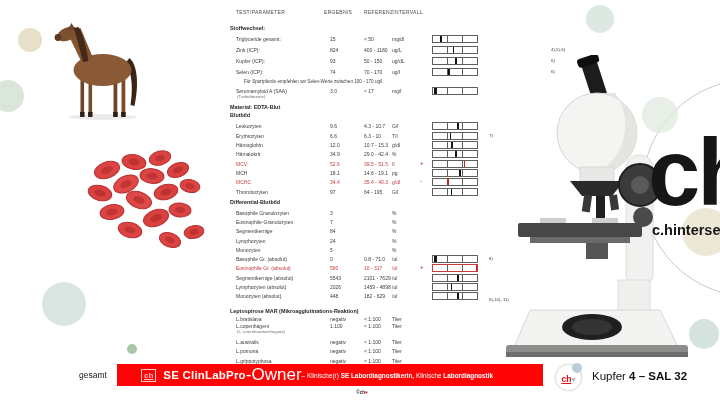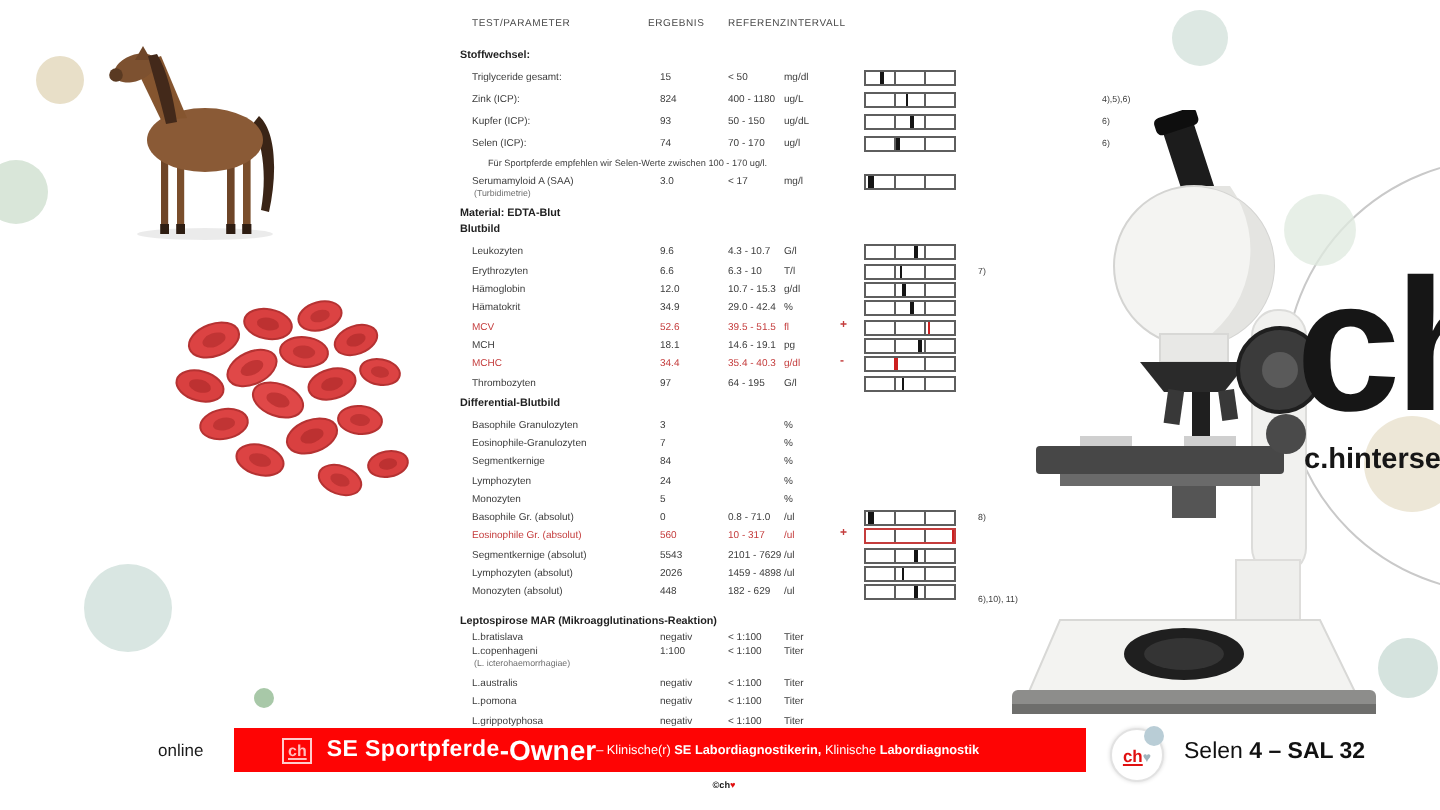--- a/index.html
+++ b/index.html
@@ -26,21 +26,21 @@
   .bar-red{border-color:#c43c3c}
   .mark{position:absolute;top:0;bottom:0;width:1.6px;background:#141414}
   .mark.thick{width:3px}
   .mark.redmark{background:#cc2020}
   
   .banner{position:absolute;left:117px;top:364px;width:426px;height:22px;background:#fe0404;z-index:20;
           display:flex;align-items:center;padding-left:24px;box-sizing:border-box;color:#fff}
   .banner-logo{display:inline-block;border:1px solid rgba(255,255,255,.8);color:#ffbdbd;font-size:8px;
                font-weight:bold;text-decoration:underline;padding:0 2px;margin-right:7px;line-height:11px}
   .brand-bold{font-size:11.5px;font-weight:bold;letter-spacing:.2px}
-  .brand-light{font-size:14px;font-weight:700}
+  .brand-light{font-size:17px;font-weight:400}
   .subtl{font-size:6.4px}
   .subtl b{font-size:6.4px}
   .copyright{position:absolute;left:340px;top:390px;width:44px;text-align:center;font-size:4.6px;
              font-weight:bold;color:#1a1a1a;z-index:20}
   .cmark{color:#e01010}
   .online{position:absolute;left:79px;top:370px;font-size:8.5px;color:#1a1a1a;z-index:20}
   .badge{position:absolute;left:555px;top:364px;width:25px;height:25px;border-radius:50%;background:#fff;
          border:1px solid #e2e2e2;box-shadow:0 0 2px rgba(0,0,0,.15);z-index:20;text-align:center;line-height:24px}
   .badge-ch{color:#e01010;font-size:8.5px;font-weight:bold;text-decoration:underline}
   .badge-mark{color:#9fb3bc;font-size:7px}
@@ -366,26 +366,26 @@
     <div class="abs cell lbl" style="left: 236px; top: 348px;">L.pomona</div>
     <div class="abs cell" style="left: 330px; top: 348px;">negativ</div>
     <div class="abs cell" style="left: 364px; top: 348px;">&lt; 1:100</div>
     <div class="abs cell" style="left: 392px; top: 348px;">Titer</div>
     <div class="abs cell lbl" style="left: 236px; top: 358px;">L.grippotyphosa</div>
     <div class="abs cell" style="left: 330px; top: 358px;">negativ</div>
     <div class="abs cell" style="left: 364px; top: 358px;">&lt; 1:100</div>
     <div class="abs cell" style="left: 392px; top: 358px;">Titer</div>
   </div>
 
-<div class="online">online</div>
+<div class="online">gesamt</div>
 
 <div class="banner">
   <span class="banner-logo">ch</span>
-  <span class="brand-bold">SE Sportpferde</span>
+  <span class="brand-bold">SE ClinLabPro</span>
   <span class="brand-light">-Owner</span>
   <span class="subtl"><span> – Klinische(r) </span><b>SE Labordiagnostikerin,</b><span> Klinische </span><b>Labordiagnostik</b></span>
 </div>
 
 <div class="copyright"><span>©ch</span><span class="cmark">♥</span></div>
 
 <div class="badge"><span class="badge-ch">ch</span><span class="badge-mark">♥</span></div>
 
-<div class="block-label"><span>Selen </span><b>4 – SAL 32</b></div>
+<div class="block-label"><span>Kupfer </span><b>4 – SAL 32</b></div>
 
 </body></html>

